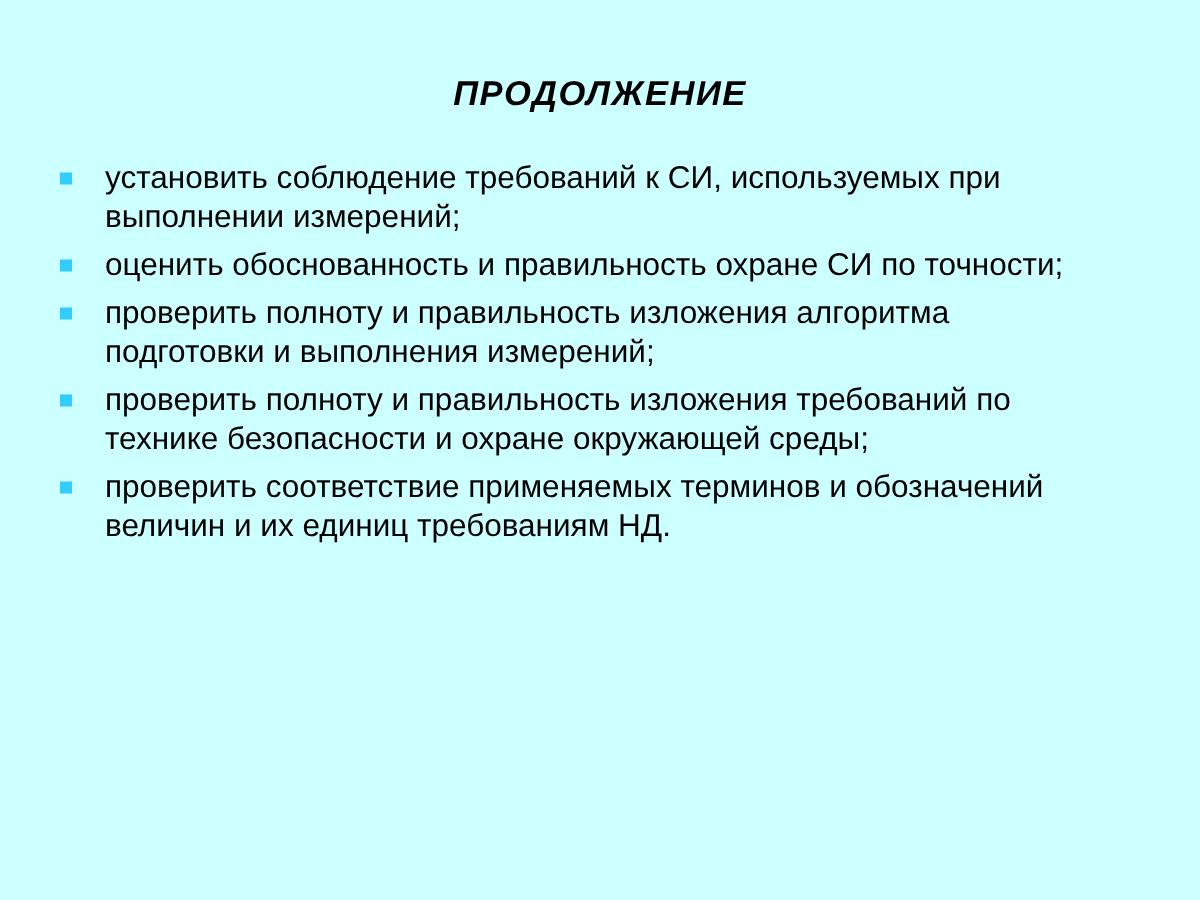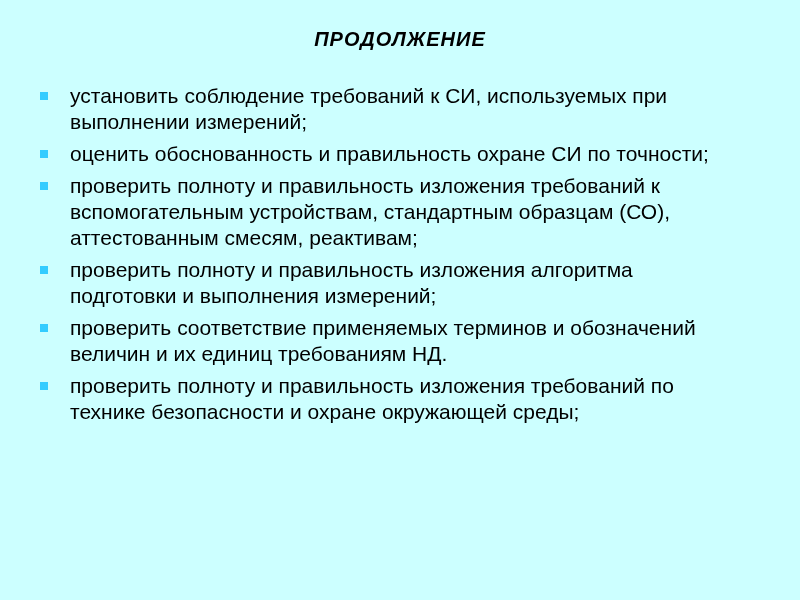--- a/index.html
+++ b/index.html
@@ -17,23 +17,23 @@
     position: relative;
     width: 800px;
     height: 600px;
     background: var(--bg);
     font-family: "Liberation Sans", sans-serif;
     color: var(--text);
     overflow: hidden;
   }
   .title {
     margin: 0;
-    padding-top: 22px;
+    padding-top: 45px;
     text-align: center;
-    font-size: 20px;
+    font-size: 23px;
     line-height: 35px;
     font-weight: bold;
     font-style: italic;
     letter-spacing: 1px;
     color: var(--text);
   }
   .bullets {
     list-style: none;
     margin: 26px 80px 0 40px;
     padding: 0;
@@ -65,28 +65,24 @@
       <li class="bullet-item">
         <span class="bullet-marker"></span>
         <span class="bullet-text">установить соблюдение требований к СИ, используемых при выполнении измерений;</span>
       </li>
       <li class="bullet-item">
         <span class="bullet-marker"></span>
         <span class="bullet-text">оценить обоснованность и правильность охране СИ по точности;</span>
       </li>
       <li class="bullet-item">
         <span class="bullet-marker"></span>
-        <span class="bullet-text">проверить полноту и правильность изложения требований к вспомогательным устройствам, стандартным образцам (СО), аттестованным смесям, реактивам;</span>
+        <span class="bullet-text">проверить полноту и правильность изложения алгоритма подготовки и выполнения измерений;</span>
       </li>
       <li class="bullet-item">
         <span class="bullet-marker"></span>
-        <span class="bullet-text">проверить полноту и правильность изложения алгоритма подготовки и выполнения измерений;</span>
+        <span class="bullet-text">проверить полноту и правильность изложения требований по технике безопасности и охране окружающей среды;</span>
       </li>
       <li class="bullet-item">
         <span class="bullet-marker"></span>
         <span class="bullet-text">проверить соответствие применяемых терминов и обозначений величин и их единиц требованиям НД.</span>
       </li>
-      <li class="bullet-item">
-        <span class="bullet-marker"></span>
-        <span class="bullet-text">проверить полноту и правильность изложения требований по технике безопасности и охране окружающей среды;</span>
-      </li>
     </ul>
 </div>
 
 </body></html>

